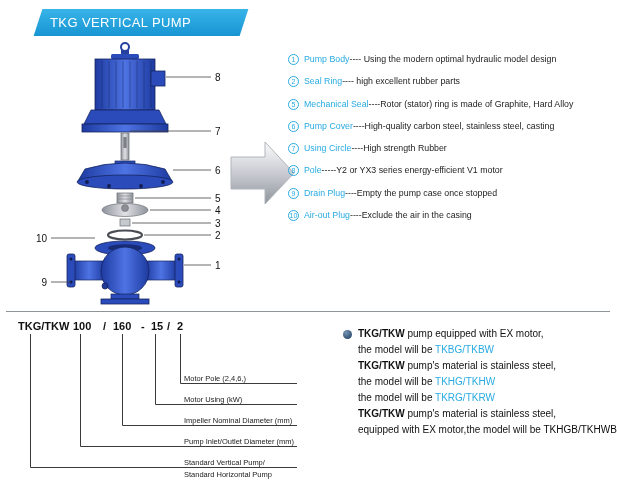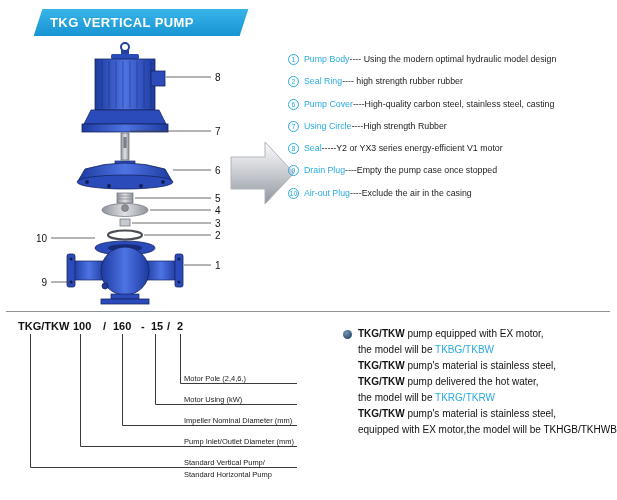--- a/index.html
+++ b/index.html
@@ -4,21 +4,21 @@
 <style>
   *{margin:0;padding:0;box-sizing:border-box}
   html,body{background:#fff}
   body{font-family:"Liberation Sans",sans-serif;}
   .page{position:relative;width:617px;height:500px;background:#fff;overflow:hidden}
 
   
   .banner-bg{position:absolute;left:38px;top:9px;width:206px;height:27px;
     background:linear-gradient(180deg,#38b4e8,#1795d3);transform:skewX(-18deg)}
   .banner-text{position:absolute;left:50px;top:15px;color:#fff;font-size:13px;
-    font-weight:bold;letter-spacing:.4px;white-space:nowrap}
+    font-weight:normal;letter-spacing:.4px;white-space:nowrap}
 
   
   .diagram{position:absolute;left:25px;top:40px}
   .arrow{position:absolute;left:230px;top:138px}
 
   
   .parts{position:absolute;left:288px;top:54px;width:326px}
   .part-row{height:22.3px;display:flex;align-items:flex-start;white-space:nowrap;font-size:8.8px}
   .part-num{flex:0 0 auto;width:11px;height:11px;border:1px solid #29abe2;border-radius:50%;
     color:#29abe2;font-size:7px;display:flex;align-items:center;justify-content:center;margin-right:5px}
@@ -172,35 +172,40 @@
 
   <div class="parts">
     <div class="part-row">
       <span class="part-num">1</span>
       <span class="part-name">Pump Body</span>
         <span class="part-desc"> ---- Using the modern optimal hydraulic model design</span>
     </div>
     <div class="part-row">
       <span class="part-num">2</span>
       <span class="part-name">Seal Ring</span>
-        <span class="part-desc"> ---- high strength rubber rubber</span>
+        <span class="part-desc"> ---- high excellent rubber parts</span>
+    </div>
+    <div class="part-row">
+      <span class="part-num">5</span>
+      <span class="part-name">Mechanical Seal</span>
+        <span class="part-desc"> ----Rotor (stator) ring is made of Graphite, Hard Alloy</span>
     </div>
     <div class="part-row">
       <span class="part-num">6</span>
       <span class="part-name">Pump Cover</span>
         <span class="part-desc"> ----High-quality carbon steel, stainless steel, casting</span>
     </div>
     <div class="part-row">
       <span class="part-num">7</span>
       <span class="part-name">Using Circle</span>
         <span class="part-desc"> ----High strength Rubber</span>
     </div>
     <div class="part-row">
       <span class="part-num">8</span>
-      <span class="part-name">Seal</span>
+      <span class="part-name">Pole</span>
         <span class="part-desc"> -----Y2 or YX3 series energy-efficient V1 motor</span>
     </div>
     <div class="part-row">
       <span class="part-num">9</span>
       <span class="part-name">Drain Plug</span>
         <span class="part-desc"> ----Empty the pump case once stopped</span>
     </div>
     <div class="part-row">
       <span class="part-num">10</span>
       <span class="part-name">Air-out Plug</span>
@@ -246,21 +251,21 @@
     <div class="note-line">
       <span class="note-bold">TKG/TKW</span><span> pump equipped with EX motor,</span><span class="model-blue"></span>
     </div>
     <div class="note-line">
       <span class="note-bold"></span><span>the model will be </span><span class="model-blue">TKBG/TKBW</span>
     </div>
     <div class="note-line">
       <span class="note-bold">TKG/TKW</span><span> pump's material is stainless steel,</span><span class="model-blue"></span>
     </div>
     <div class="note-line">
-      <span class="note-bold">TKG/TKW</span><span> pump delivered the hot water,</span><span class="model-blue"></span>
+      <span class="note-bold"></span><span>the model will be </span><span class="model-blue">TKHG/TKHW</span>
     </div>
     <div class="note-line">
       <span class="note-bold"></span><span>the model will be </span><span class="model-blue">TKRG/TKRW</span>
     </div>
     <div class="note-line">
       <span class="note-bold">TKG/TKW</span><span> pump's material is stainless steel,</span><span class="model-blue"></span>
     </div>
     <div class="note-line">
       <span class="note-bold"></span><span>equipped with EX motor,the model will be </span><span class="model-dark">TKHGB/TKHWB</span>
     </div>

